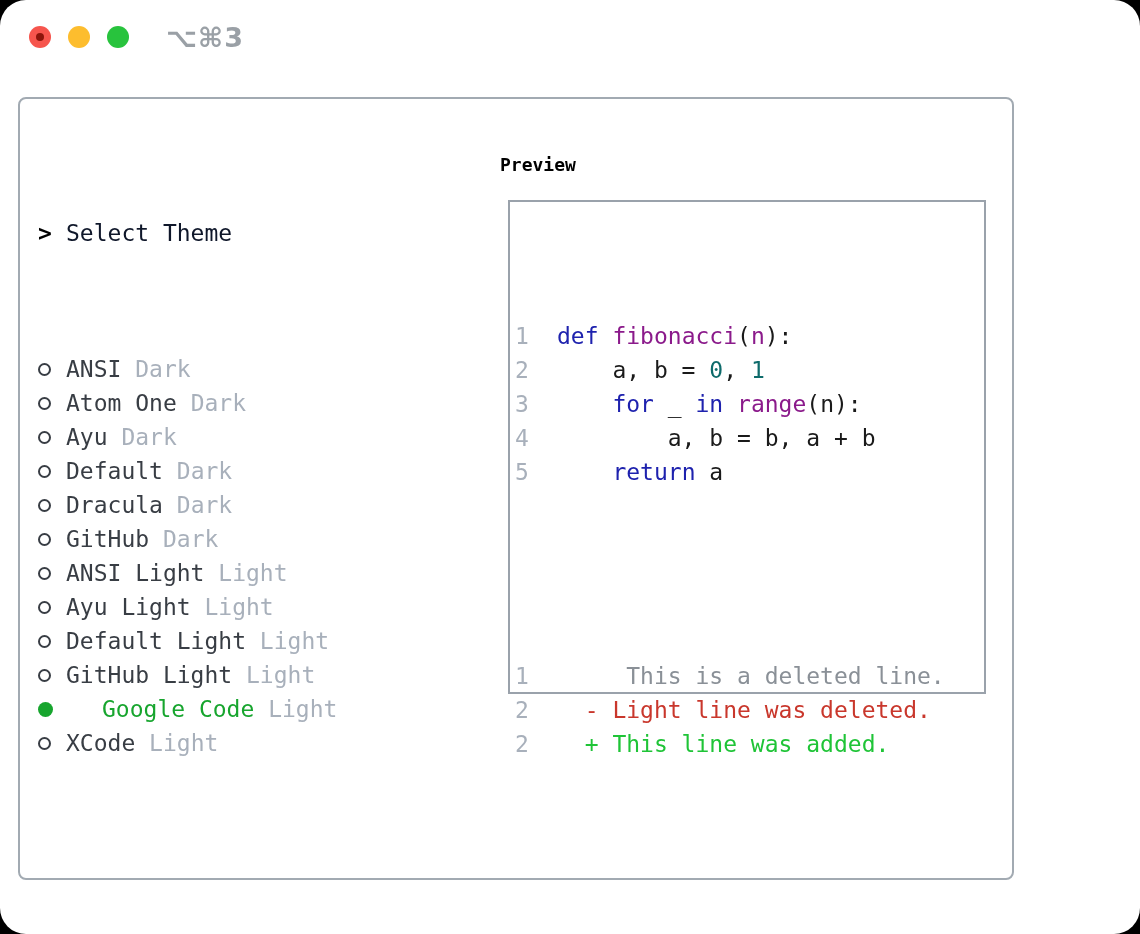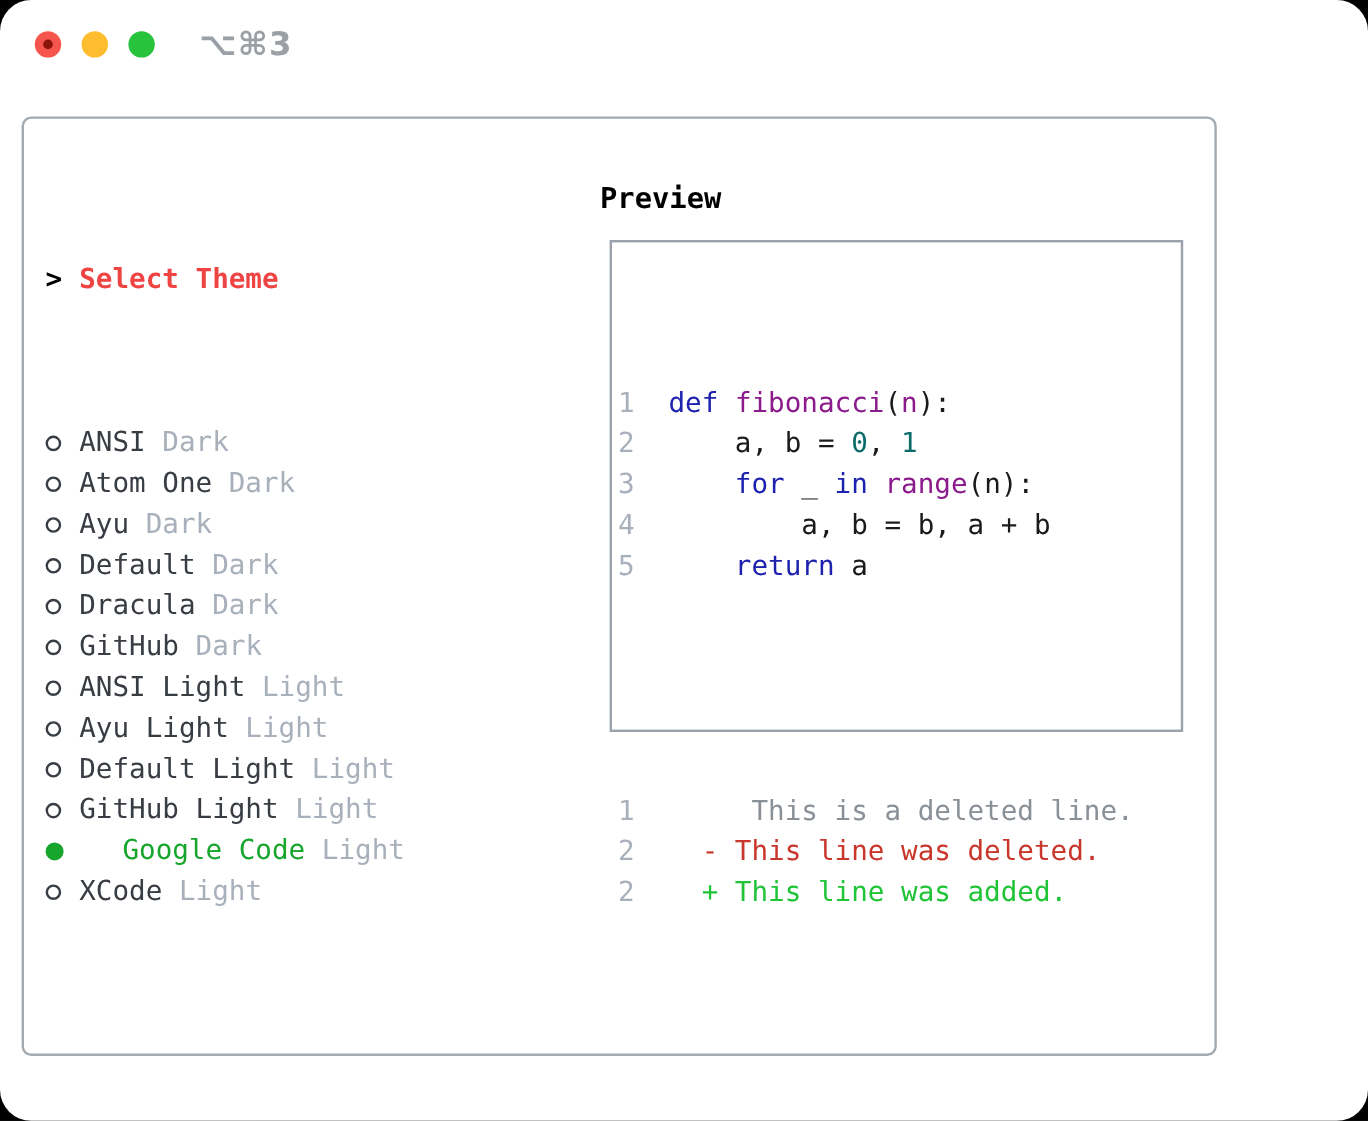--- a/index.html
+++ b/index.html
@@ -22,33 +22,33 @@
   
   .panel{
     position:absolute;left:18px;top:97px;width:996px;height:783px;
     border:2px solid var(--panel-border);border-radius:8px;background:#fff;
   }
   .list{position:absolute;left:18px;top:49px;font-size:23px;line-height:34px;white-space:pre;}
   .row{display:flex;align-items:center;height:34px;}
   .row.spacer{height:34px;}
   .bullet-col{display:inline-flex;align-items:center;width:28px;flex:0 0 28px;}
   .prefix{font-weight:bold;color:#000;}
-  .title-text{font-weight:bold;color:#ef4444;}
+  .title-text{font-weight:normal;color:#0f172a;}
   .ring{width:13px;height:13px;border-radius:50%;border:2px solid var(--text-dark);}
   .ring.sel{width:15px;height:15px;border:none;background:var(--accent-green);}
   .t-name{color:var(--text-dark);}
   .t-name.sel{color:var(--accent-green);margin-left:36px;}
   .t-variant{color:var(--muted-gray);}
   
   .preview-title{
     position:absolute;left:480px;top:49px;height:34px;line-height:34px;
-    font-size:24px;font-weight:bold;color:#000;
+    font-size:18px;font-weight:bold;color:#000;
   }
   .preview-box{
-    position:absolute;left:488px;top:101px;width:478px;height:410px;
+    position:absolute;left:488px;top:101px;width:478px;height:494px;
     border:2px solid var(--preview-border);background:#fff;
     padding:49px 0 0 5px;font-size:23px;line-height:34px;white-space:pre;
   }
   .code-line{height:34px;}
   .ln{display:inline-block;width:42px;color:var(--muted-gray);}
   .tok-kw{color:var(--keyword-blue);}
   .tok-fn{color:var(--function-purple);}
   .tok-num{color:var(--number-teal);}
   .tok-pl{color:var(--code-plain);}
   .blank-line{height:34px;}
@@ -88,17 +88,17 @@
       
 
       
     </div>
 
     <div class="preview-title">Preview</div>
 
     <div class="preview-box">
       <div id="code-block"><div class="code-line"><span class="ln">1</span><span class="tok-kw">def</span><span class="tok-pl"> </span><span class="tok-fn">fibonacci</span><span class="tok-pl">(</span><span class="tok-fn">n</span><span class="tok-pl">):</span></div><div class="code-line"><span class="ln">2</span><span class="tok-pl">    a, b = </span><span class="tok-num">0</span><span class="tok-pl">, </span><span class="tok-num">1</span></div><div class="code-line"><span class="ln">3</span><span class="tok-pl">    </span><span class="tok-kw">for</span><span class="tok-pl"> _ </span><span class="tok-kw">in</span><span class="tok-pl"> </span><span class="tok-fn">range</span><span class="tok-pl">(n):</span></div><div class="code-line"><span class="ln">4</span><span class="tok-pl">        a, b = b, a + b</span></div><div class="code-line"><span class="ln">5</span><span class="tok-pl">    </span><span class="tok-kw">return</span><span class="tok-pl"> a</span></div></div>
       <div class="blank-line"></div>
-      <div id="diff-block"><div class="code-line"><span class="ln">1</span><span class="diff-context">     This is a deleted line.</span></div><div class="code-line"><span class="ln">2</span><span class="diff-deleted">  - This line was deleted.</span></div><div class="code-line"><span class="ln">2</span><span class="diff-added">  + This line was added.</span></div></div>
+      <div id="diff-block"><div class="code-line"><span class="ln">1</span><span class="diff-context">     This is a deleted line.</span></div><div class="code-line"><span class="ln">2</span><span class="diff-deleted">  - Light line was deleted.</span></div><div class="code-line"><span class="ln">2</span><span class="diff-added">  + This line was added.</span></div></div>
     </div>
 
   </div>
 </div>
 
 </body></html>

